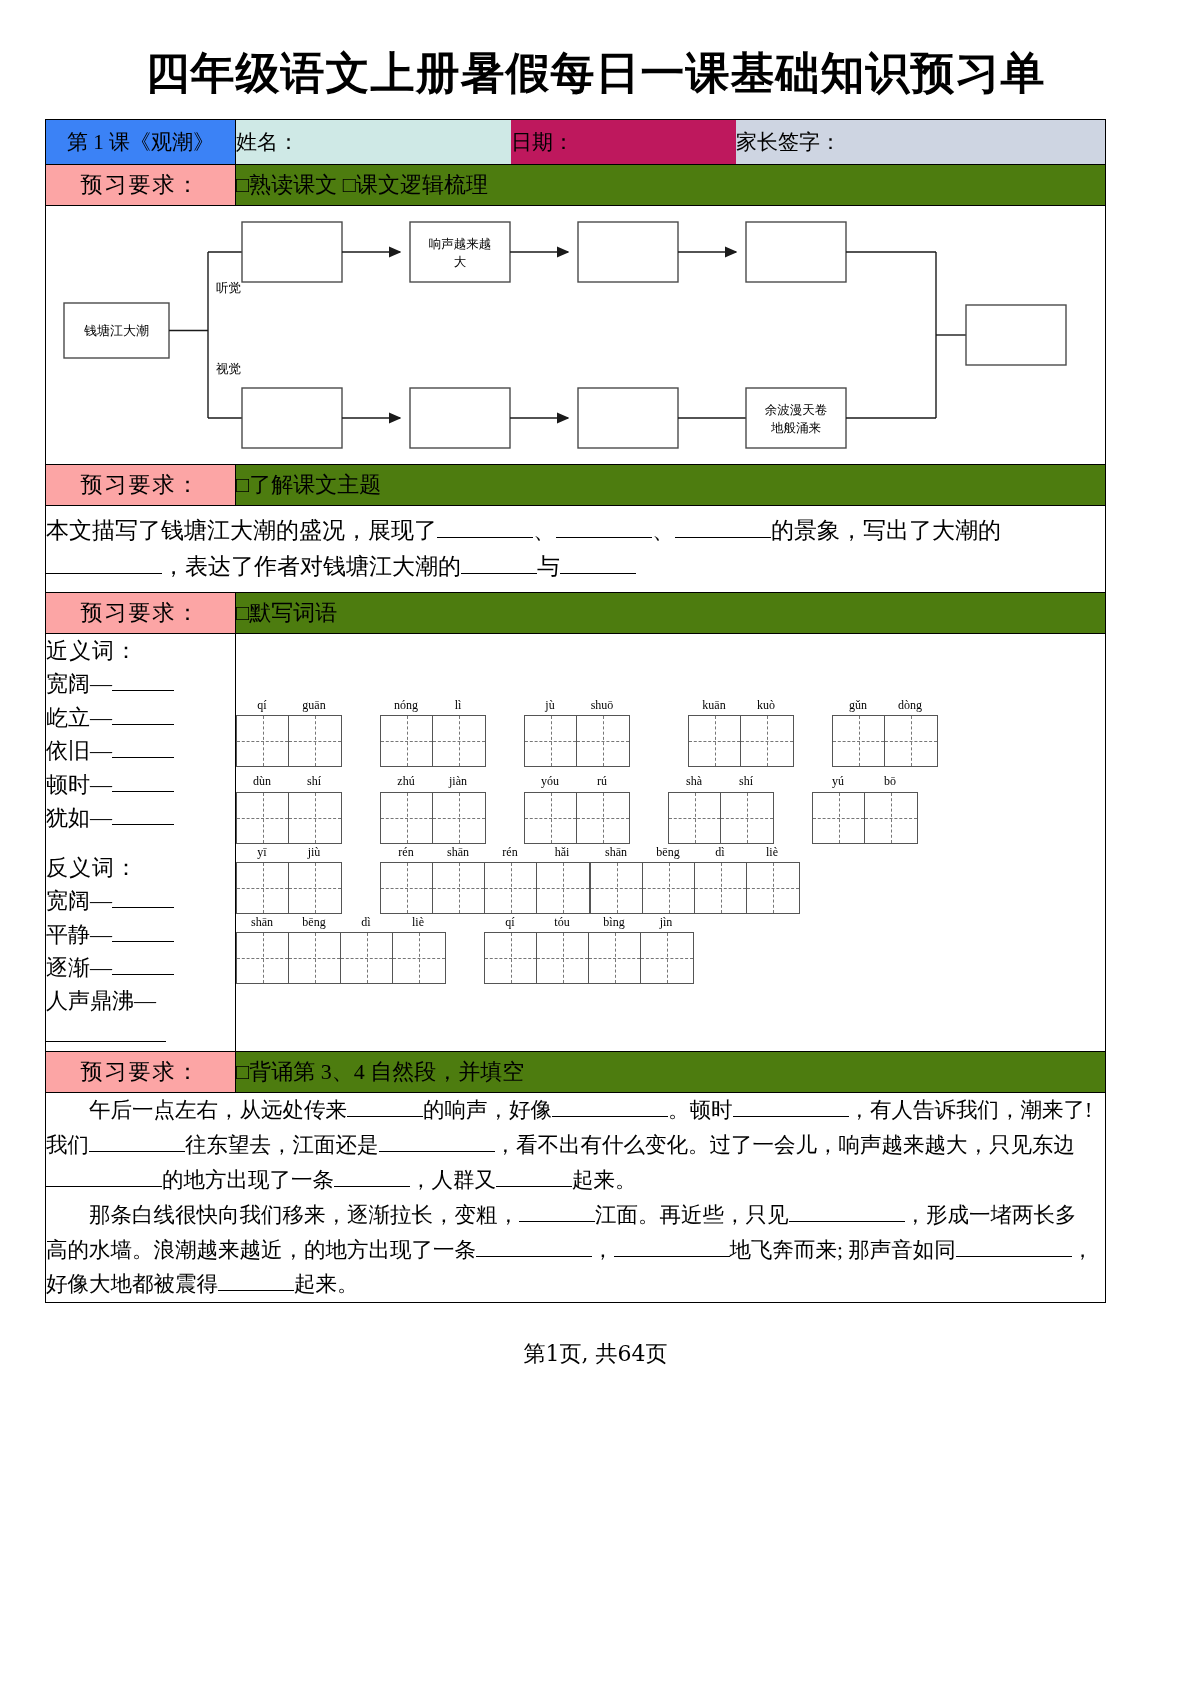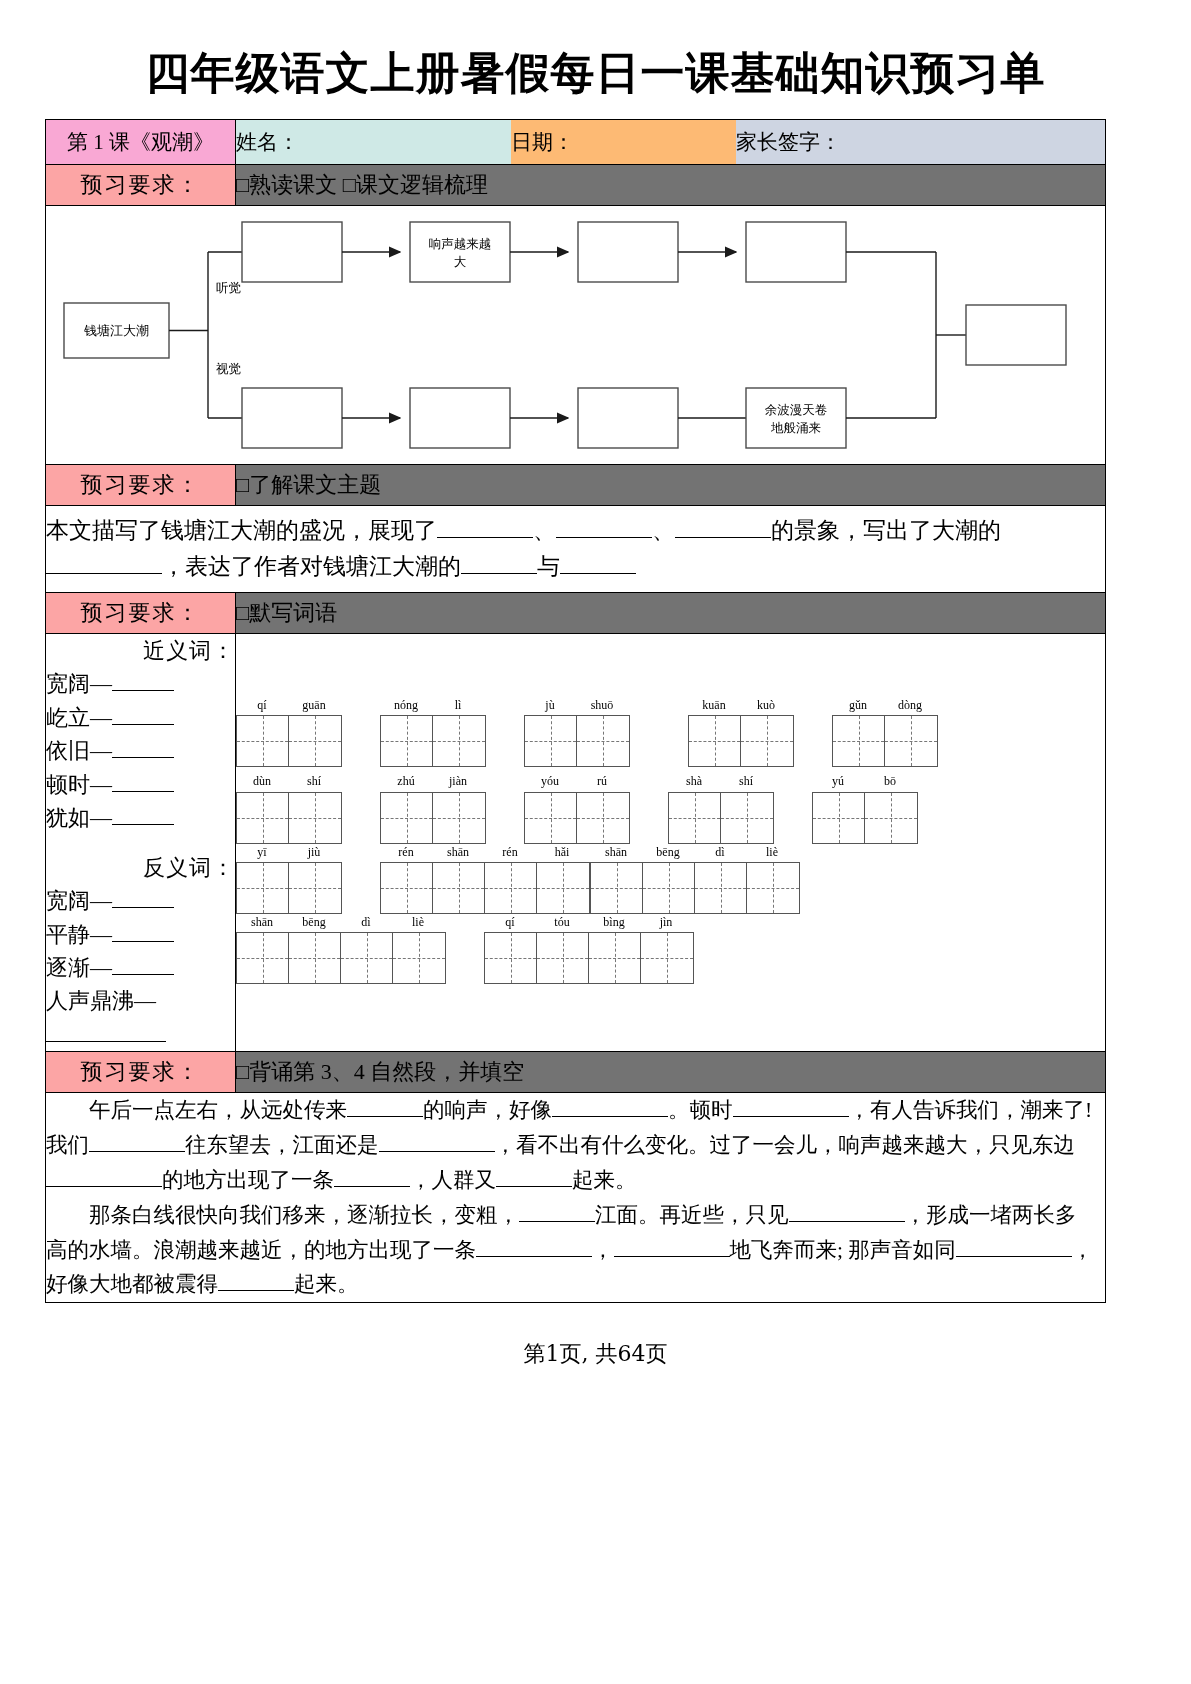--- a/index.html
+++ b/index.html
@@ -44,48 +44,48 @@
   }
   .sheet td {
     border: 1px solid #000;
     vertical-align: middle;
     padding: 0;
   }
 
   
   .info-row td { height: 44px; font-size: 21px; }
   .cell-lesson {
-    background: #f9a8d4;
+    background: #3b82f6;
     text-align: center;
     font-weight: 500;
     padding: 0 4px;
   }
   .cell-name {
     background: #cfe9e6;
     padding-left: 10px;
   }
   .cell-date {
-    background: #fdba74;
+    background: #be185d;
     padding-left: 10px;
   }
   .cell-sign {
     background: #ced5e2;
     padding-left: 10px;
   }
 
   
   .req-label {
     background: #fca5a5;
     text-align: center;
     font-size: 22px;
     height: 40px;
     letter-spacing: 2px;
   }
   .req-value {
-    background: #737373;
+    background: #4d7c0f;
     font-size: 22px;
     padding-left: 10px;
     height: 40px;
   }
 
   
   .body-cell {
     padding: 8px 12px 10px 12px;
     font-size: 23px;
     line-height: 1.55;
@@ -113,21 +113,21 @@
   }
 
   
   .words-left {
     vertical-align: top;
     padding: 6px 8px 6px 10px;
     font-size: 22px;
     line-height: 1.52;
     width: 190px;
   }
-  .words-left .hdr { letter-spacing: 1px; text-align: right; }
+  .words-left .hdr { letter-spacing: 1px; }
   .wline { white-space: nowrap; }
   .wline .ul { width: 62px; }
   .gap { height: 16px; }
 
   .words-right {
     vertical-align: top;
     padding: 6px 4px 8px 4px;
   }
 
   .py-row {

